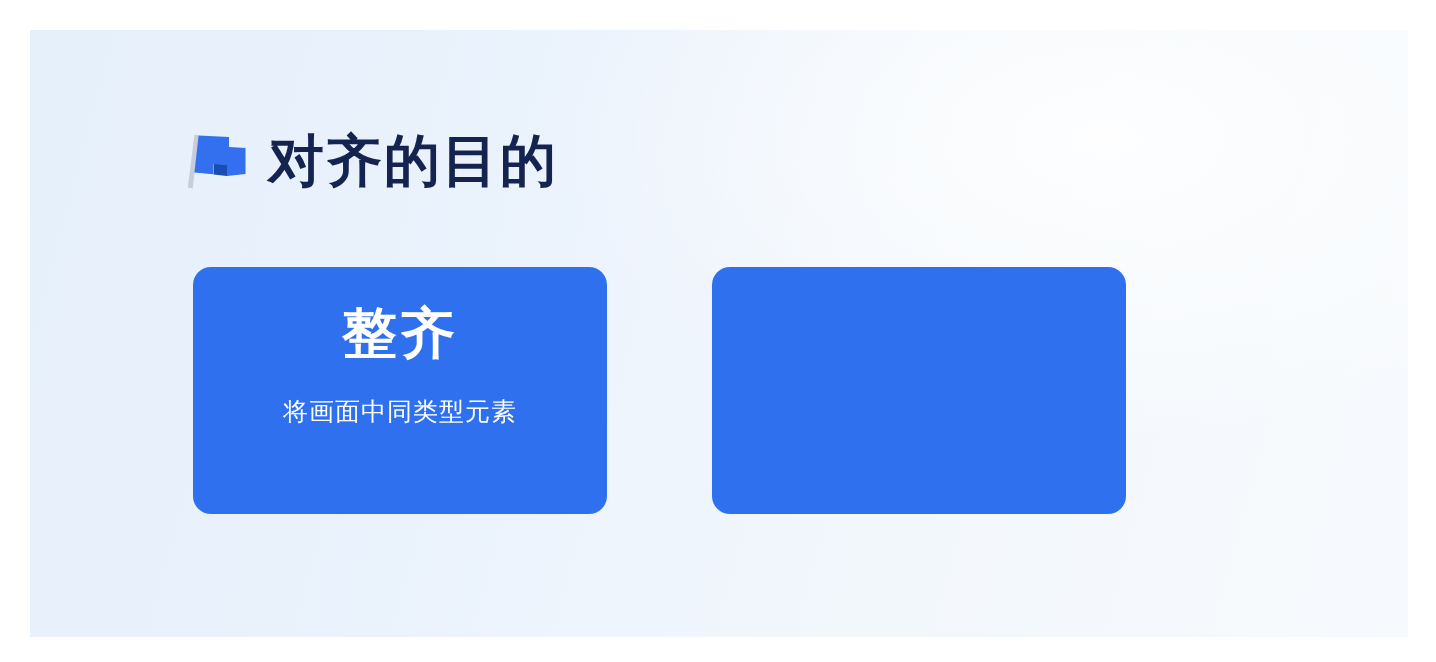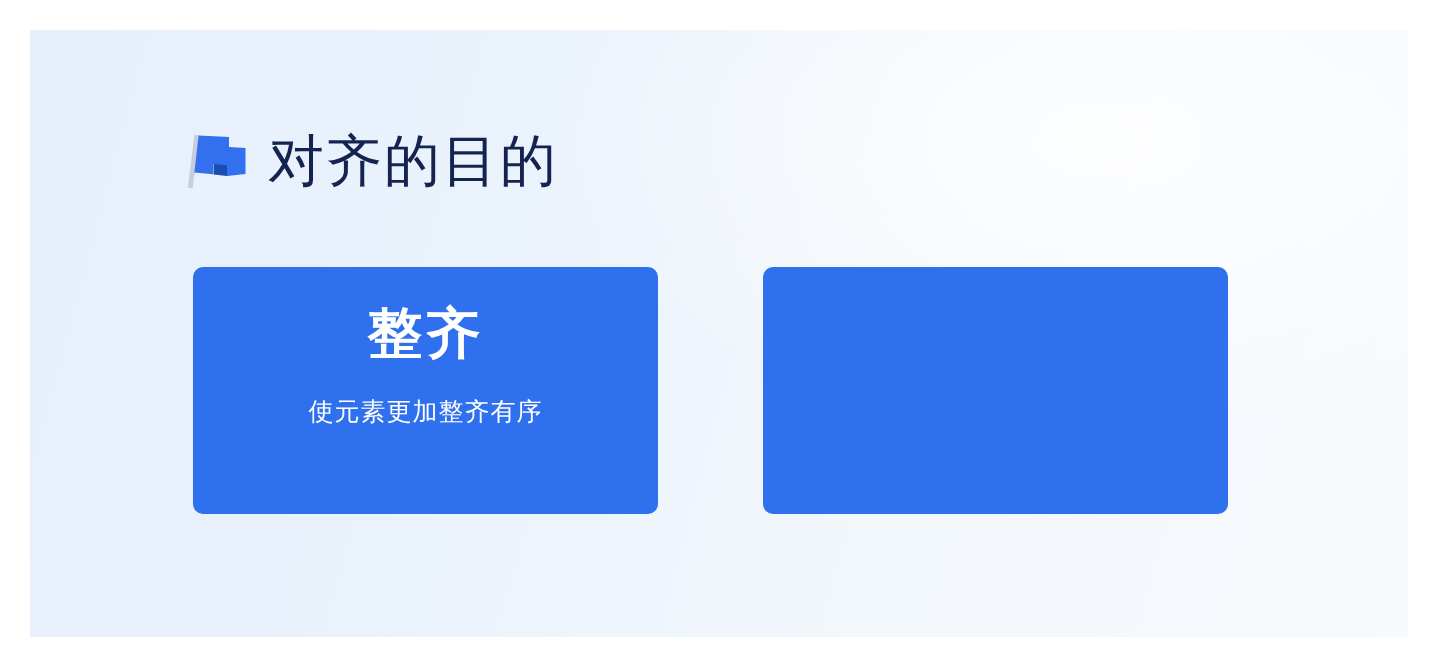--- a/index.html
+++ b/index.html
@@ -48,44 +48,44 @@
 
   .flag-icon {
     width: 72px;
     height: 72px;
     flex: 0 0 auto;
     display: block;
   }
 
   .slide-title {
     font-size: 56px;
-    font-weight: normal;
+    font-weight: bold;
     color: #14234f;
     letter-spacing: 2px;
     line-height: 1.15;
     white-space: nowrap;
     margin: 0;
     padding: 0;
   }
 
   
   .cards-row {
     position: absolute;
     left: 163px;
     top: 237px;
     width: 1085px;
     display: flex;
     gap: 105px;
   }
 
   .info-card {
-    width: 465px;
+    width: 414px;
     height: 247px;
     background: #2f70ef;
-    border-radius: 10px;
+    border-radius: 18px;
     box-sizing: border-box;
     display: flex;
     flex-direction: column;
     align-items: center;
     padding-top: 36px;
   }
 
   .card-heading {
     font-size: 55px;
     font-weight: bold;
@@ -124,21 +124,21 @@
           <path d="M18.6 10.6 L49.0 12.1 L49.0 22.0 L65.5 23.0 L65.5 49.0 L47.0 51.0 L47.0 40.2 L33.0 39.0 L33.0 49.2 L14.4 47.6 Z" fill="#3270ef"></path>
         </svg>
       </span>
       <h1 class="slide-title">对齐的目的</h1>
     </div>
 
     <div class="cards-row">
 
       <div class="info-card">
         <div class="card-heading">整齐</div>
-        <div class="card-body">使元素更加整齐有序</div>
+        <div class="card-body">将画面中同类型元素</div>
       </div>
 
       <div class="info-card">
       </div>
 
     </div>
 
   </div>
 </div>
 

